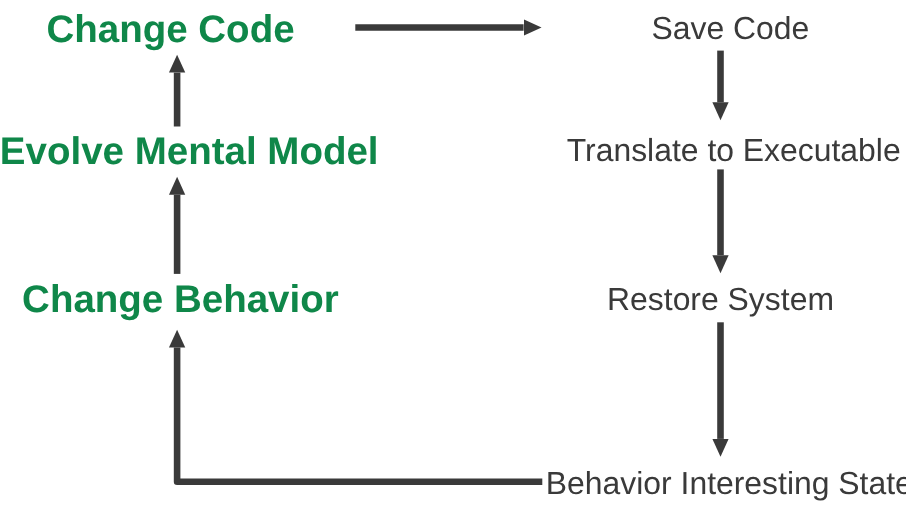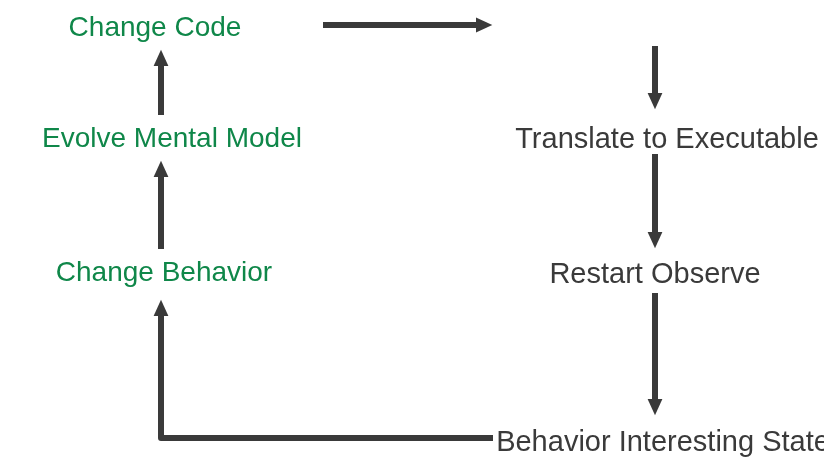--- a/index.html
+++ b/index.html
@@ -32,22 +32,22 @@
     fill: var(--dark, #3a3a3a);
   }
   .lbl {
     position: absolute;
     transform: translate(-50%, -50%);
     white-space: nowrap;
     line-height: 1;
   }
   .lbl-left {
     color: var(--green, #0f8749);
-    font-weight: normal;
-    font-size: 28px;
+    font-weight: bold;
+    font-size: 35px;
   }
   .lbl-right {
     color: var(--dark, #3a3a3a);
     font-weight: normal;
     font-size: 29px;
   }
 </style>
 </head>
 <body>
 
@@ -74,20 +74,21 @@
 
     <path class="arrow" d="M161,115 L161,66" marker-end="url(#ah)"></path>
   </svg>
 
   <div class="lbl lbl-left" style="left:155px; top:27px;">Change Code</div>
 
   <div class="lbl lbl-left" style="left:172px; top:138px;">Evolve Mental Model</div>
 
   <div class="lbl lbl-left" style="left:164px; top:272px;">Change Behavior</div>
 
+  <div class="lbl lbl-right" style="left:664px; top:27px;">Save Code</div>
 
   <div class="lbl lbl-right" style="left:667px; top:138px;text-align:right;">Translate to Executable</div>
 
-  <div class="lbl lbl-right" style="left:655px; top:273px;">Restart Observe</div>
+  <div class="lbl lbl-right" style="left:655px; top:273px;">Restore System</div>
 
   <div class="lbl lbl-right" style="left:663px; top:441px;">Behavior Interesting State</div>
 
 </div>
 
 </body></html>

